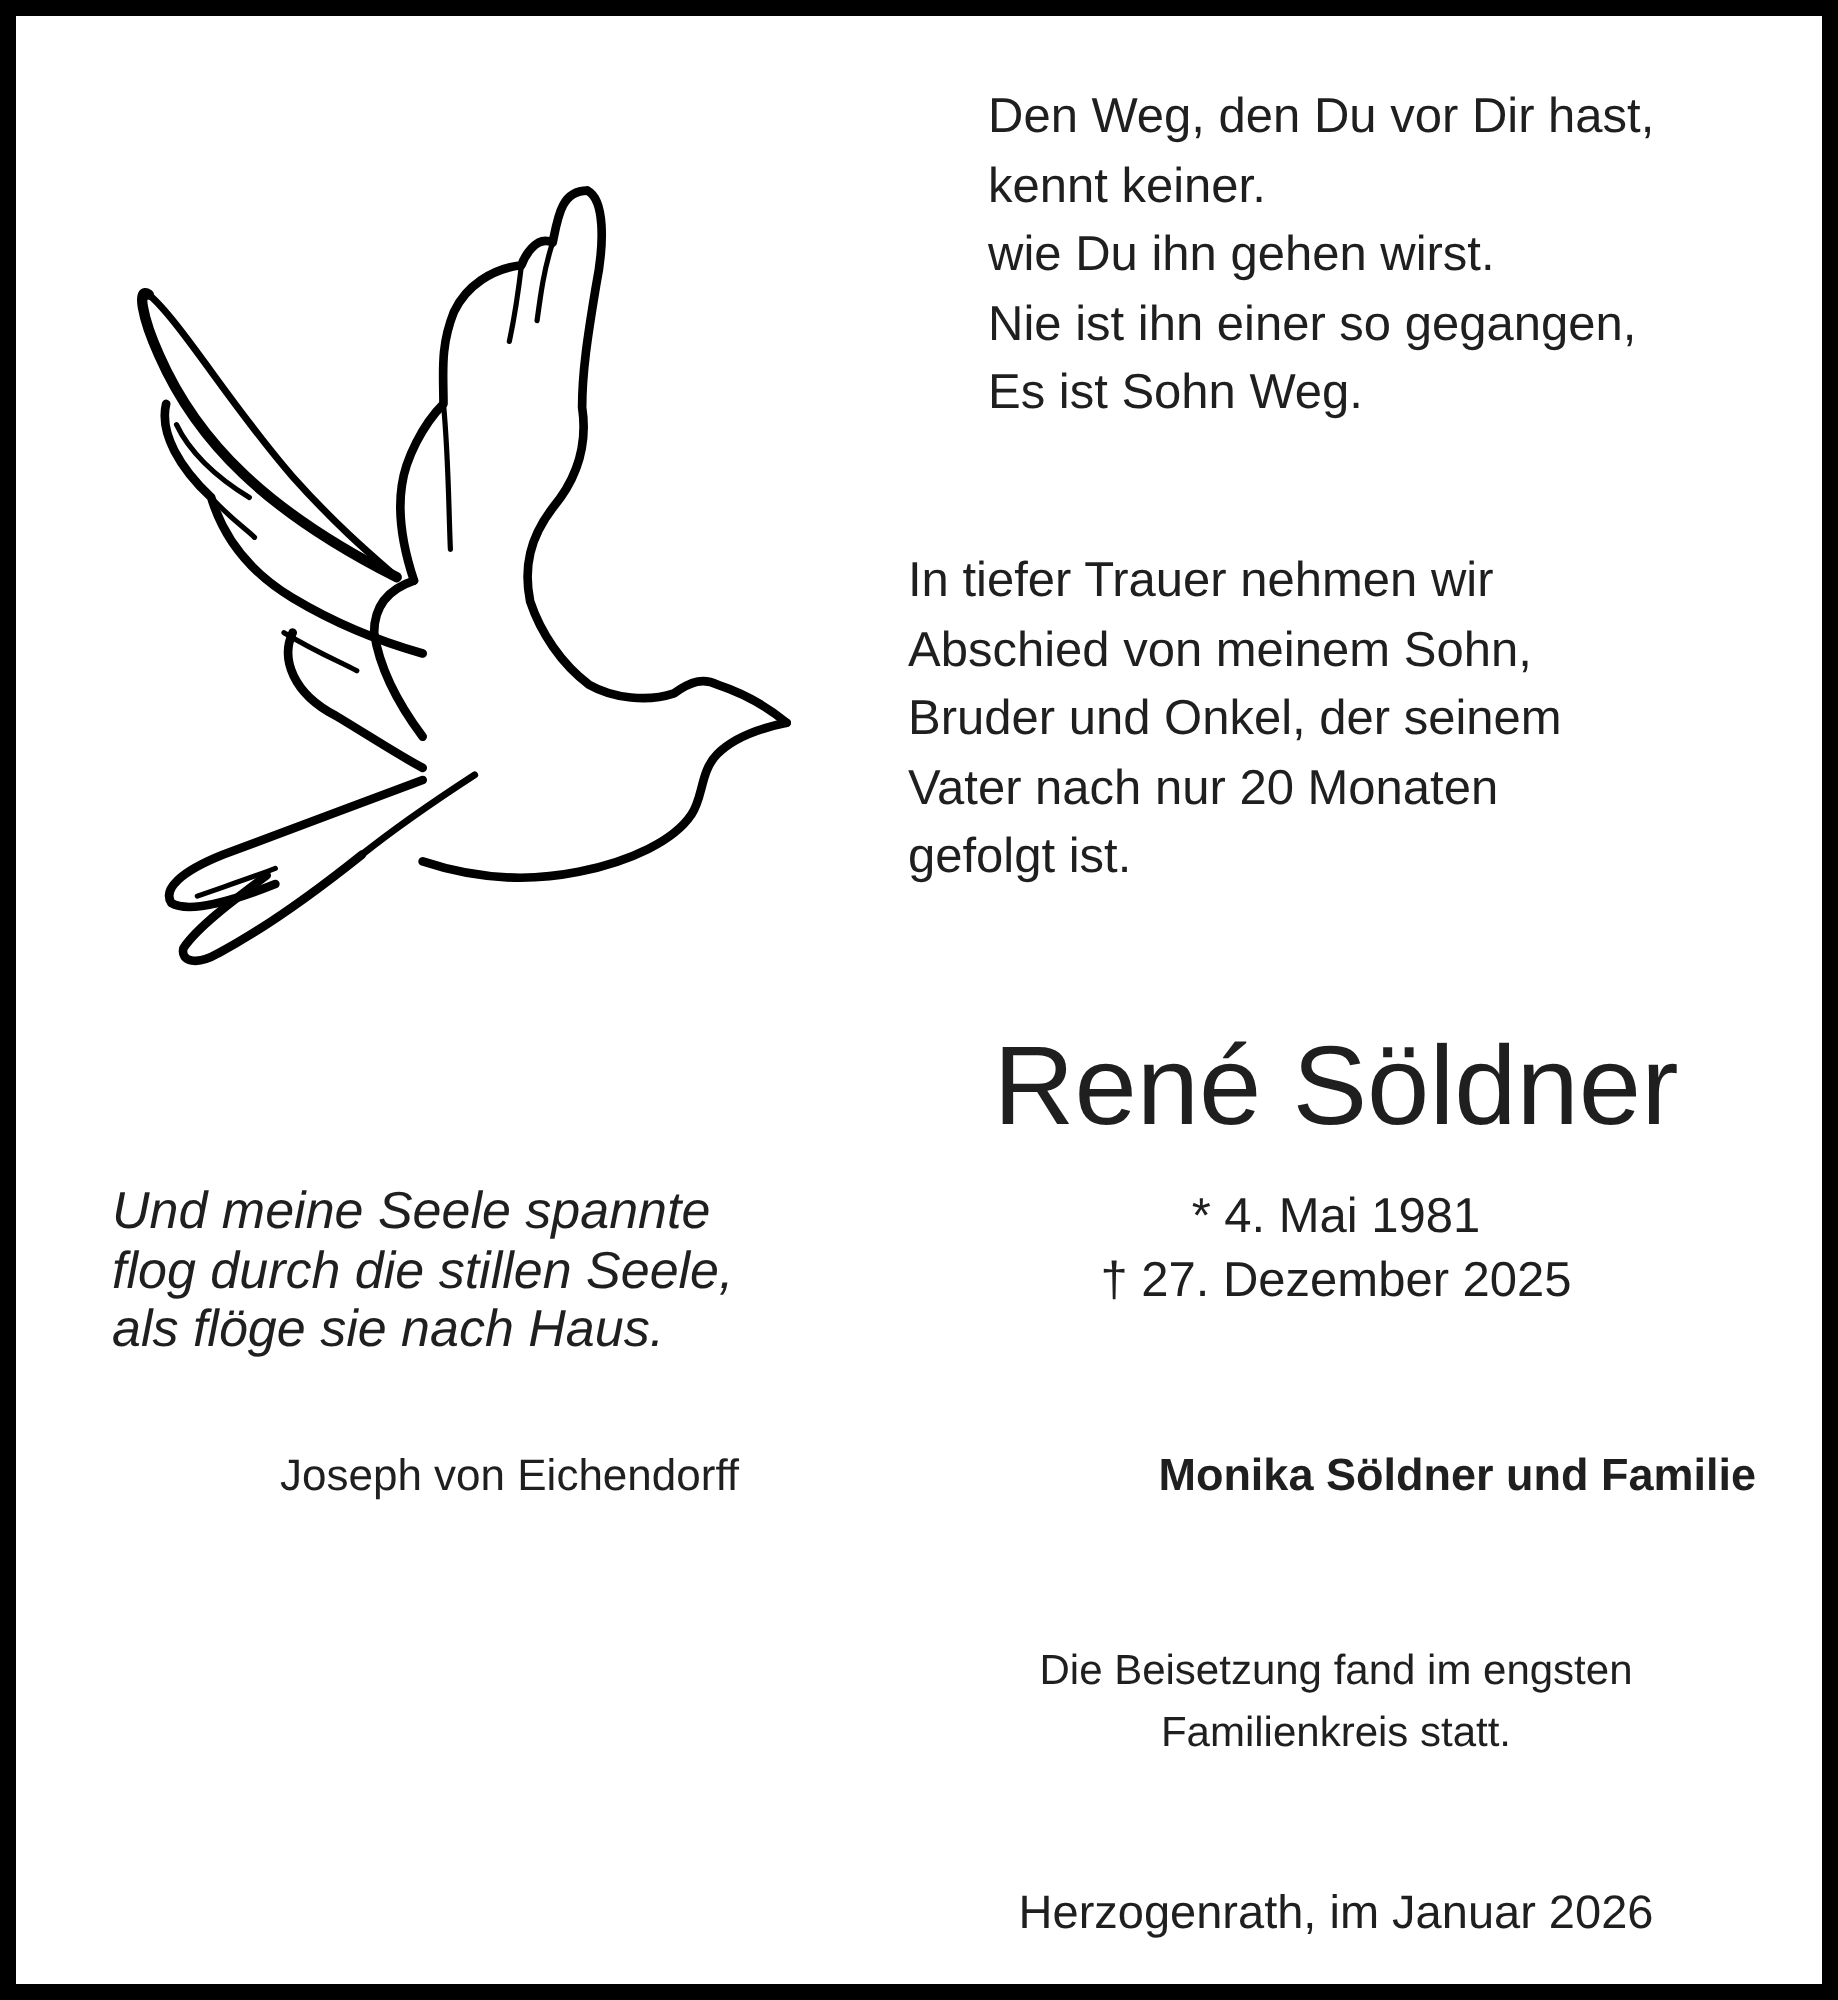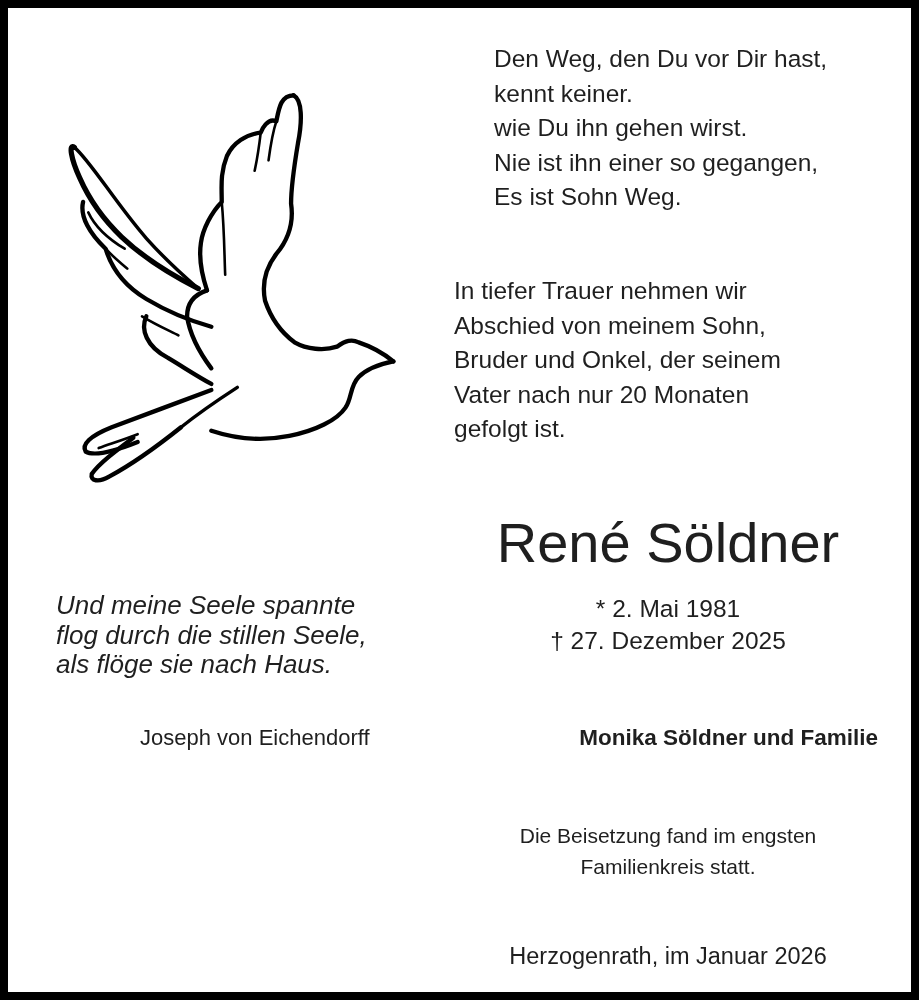--- a/index.html
+++ b/index.html
@@ -60,21 +60,21 @@
     <div>In tiefer Trauer nehmen wir</div>
     <div>Abschied von meinem Sohn,</div>
     <div>Bruder und Onkel, der seinem</div>
     <div>Vater nach nur 20 Monaten</div>
     <div>gefolgt ist.</div>
   </div>
 
   <div class="name">René Söldner</div>
 
   <div class="dates">
-    <div>* 2. Mai 1981</div>
+    <div>* 4. Mai 1981</div>
     <div>† 27. Dezember 2025</div>
   </div>
 
   <div class="quote">
     <div>Und meine Seele spannte</div>
     <div>flog durch die stillen Seele,</div>
     <div>als flöge sie nach Haus.</div>
   </div>
   <div class="author">Joseph von Eichendorff</div>
 

